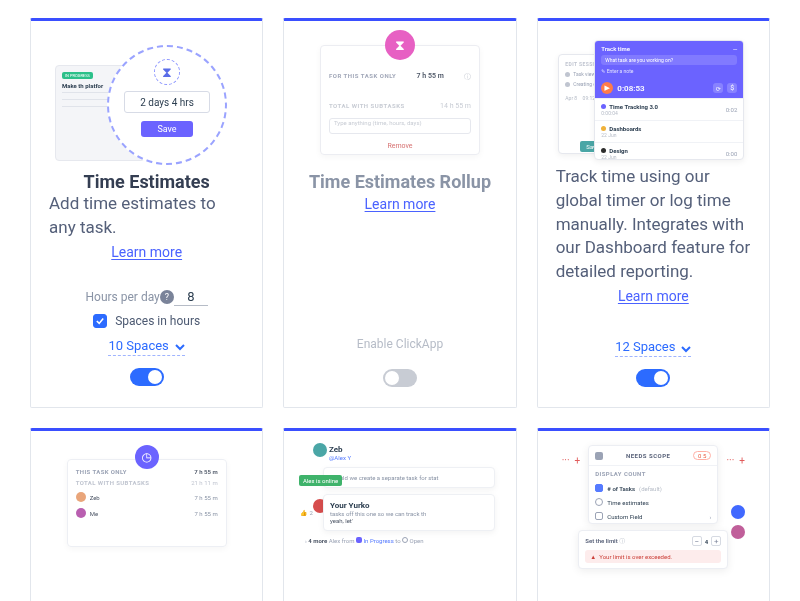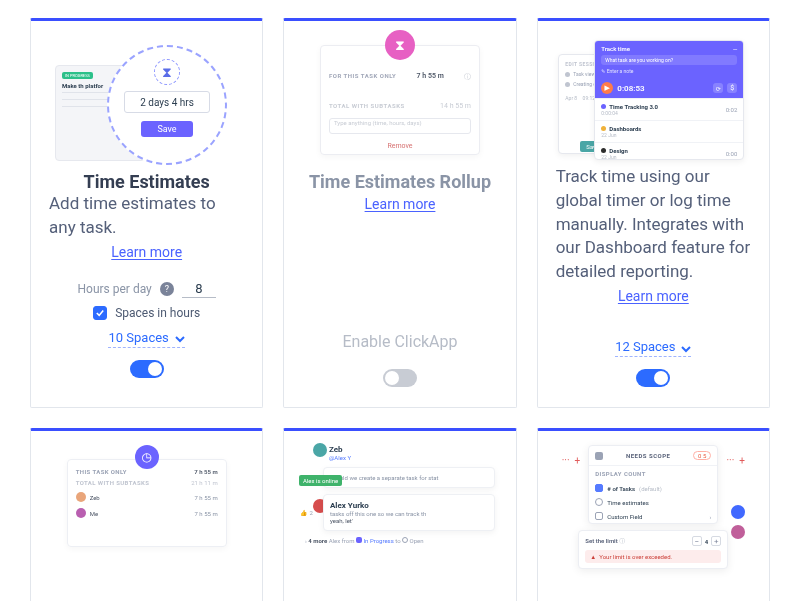--- a/index.html
+++ b/index.html
@@ -127,31 +127,31 @@
   .pv6 .limit .warn{margin-top:4px;background:#fdecec;color:#cc4039;border-radius:3px;padding:3px 5px;display:flex;align-items:center;gap:3px;}
   .pv6 .pluses{position:absolute;font-size:10px;color:#e15b5b;}
   
   .title{font-size:18px;font-weight:700;color:#343e52;margin-top:6px;}
   .title.muted{color:var(--muted);}
   .desc{font-size:17px;color:#55607a;line-height:1.4;}
   .desc.muted{color:var(--muted2);}
   .learn{color:var(--brand);text-decoration:underline;text-underline-offset:2px;font-size:14px;margin-top:4px;cursor:pointer;}
   .spacer{flex:1;}
   
-  .ctrl-row{display:flex;align-items:center;gap:8px;font-size:12px;color:#6d798f;margin-top:6px;}
+  .ctrl-row{display:flex;align-items:center;font-size:12px;color:#6d798f;margin-top:14px;}
   .ctrl-row .lbl{color:var(--muted);}
   .help{width:14px;height:14px;border-radius:50%;background:#7a8399;color:#fff;font-size:9px;display:inline-flex;align-items:center;justify-content:center;}
   .hp-input{width:34px;border:none;border-bottom:1px solid #b6bcc7;text-align:center;font-size:13px;color:#2c3e50;font-family:inherit;outline:none;}
   .chk{display:flex;align-items:center;gap:8px;font-size:12px;color:#4d5a72;margin-top:8px;}
   .chk .box{width:14px;height:14px;border:1.5px solid #2c6bff;border-radius:3px;display:inline-flex;align-items:center;justify-content:center;}
   .chk .box.on{background:#2c6bff;}
   .chk .box.on svg{display:block;}
   .chk .box svg{display:none;}
   .spaces{display:flex;align-items:center;gap:6px;font-size:13px;color:#2c6bff;margin-top:10px;border-bottom:1px dashed #9fb4ff;padding-bottom:2px;cursor:pointer;}
-  .enable-label{font-size:16px;color:var(--muted2);margin-top:auto;margin-bottom:6px;}
+  .enable-label{font-size:12px;color:var(--muted2);margin-top:auto;margin-bottom:6px;}
   
   .toggle{width:34px;height:18px;border-radius:10px;position:relative;margin-top:12px;cursor:pointer;}
   .toggle.on{background:#2c6bff;}
   .toggle.off{background:#c8ccd4;}
   .toggle .knob{width:14px;height:14px;border-radius:50%;background:#fff;position:absolute;top:2px;transition:left .15s;}
   .toggle.on .knob{left:18px;}
   .toggle.off .knob{left:2px;}
   .chev{width:10px;height:10px;display:inline-block;}
   .chev svg{width:100%;height:100%;}
 </style>
@@ -332,21 +332,21 @@
             <div class="name">Zeb</div>
             <div class="mention">@Alex Y</div>
           </div>
           <span class="online">Alex is online</span>
           <div class="msg" style="margin-top:6px;margin-left:18px">
             <div style="color:#8a94a6">should we create a separate task for stat</div>
           </div>
           <span class="av2" style="background:#d64d4d;left:8px;top:54px"></span>
           <div class="msg" style="margin-top:6px;margin-left:18px;position:relative">
             <span class="thumb" style="position:absolute;left:-24px;top:14px">👍 <span>2</span></span>
-            <div class="name">Alex Yurko</div>
+            <div class="name">Your Yurko</div>
             <div style="color:#8a94a6">tasks off this one so we can track th</div>
             <div style="color:#4d5666">yeah, let'</div>
           </div>
           <div class="more">› <b style="color:#4d5666">4 more</b> <span>Alex</span> from <span style="width:6px;height:6px;border-radius:2px;background:#6b63ff;display:inline-block"></span> <span class="b">In Progress</span> to <span style="width:6px;height:6px;border-radius:50%;border:1px solid #9ba3b5;display:inline-block"></span> <span>Open</span></div>
         </div>
       </div>
     </div>
 
     <div class="card row2">
       <div class="preview pv6" style="height:auto;flex-direction:column;align-items:center;position:relative">

